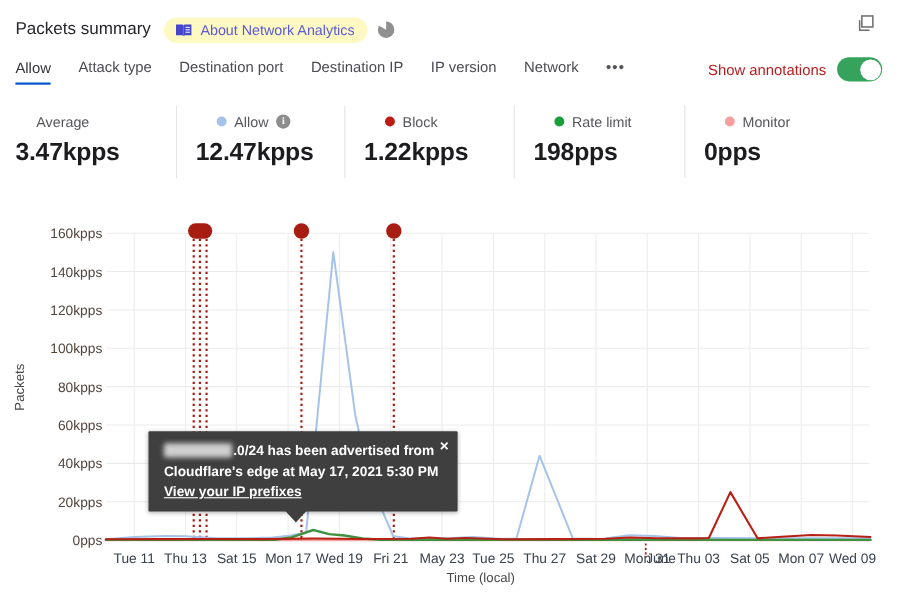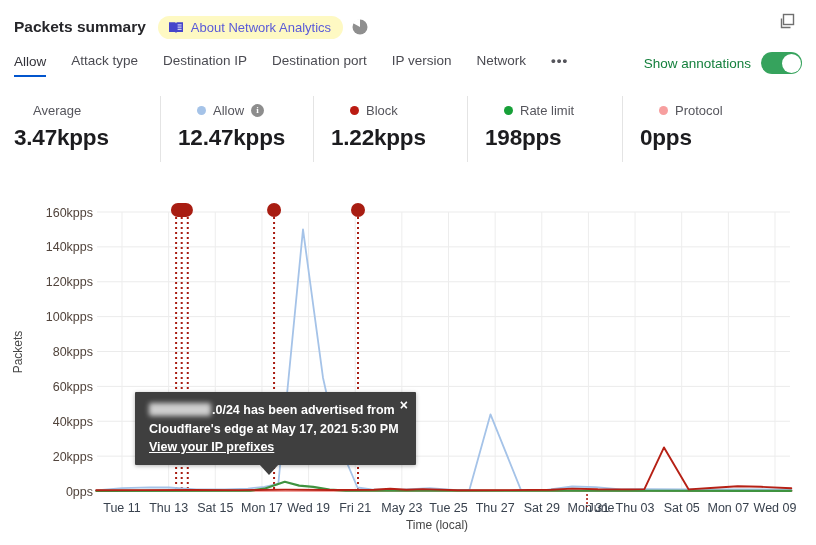--- a/index.html
+++ b/index.html
@@ -1,31 +1,31 @@
 <!DOCTYPE html>
 <html><head>
 <meta charset="utf-8">
 <style>
   * { margin:0; padding:0; box-sizing:border-box; }
   html,body { width:816px; height:545px; background:#ffffff; font-family:"Liberation Sans",sans-serif; overflow:hidden; position:relative; }
 
   
   .header { position:absolute; top:12px; left:14px; right:14px; height:30px; display:flex; align-items:center; }
-  .page-title { font-size:15.5px; font-weight:bold; color:#26262a; margin-right:12px; }
+  .page-title { font-size:15.5px; font-weight:normal; color:#26262a; margin-right:12px; }
   .badge { display:inline-flex; align-items:center; gap:7px; background:#fef9c3; color:#5a5ad8; border-radius:13px; padding:4px 12px 4px 10px; font-size:13px; }
   .pie-icon { margin-left:9px; display:inline-flex; }
   .copy-icon { position:absolute; right:6px; top:1px; cursor:pointer; }
 
   
   .tabbar { position:absolute; top:51px; left:14px; right:14px; height:28px; display:flex; align-items:center; gap:25px; }
   .tab { font-size:13.5px; color:#4b4b52; padding-bottom:9px; cursor:pointer; white-space:nowrap; }
   .tab.active { border-bottom:2.5px solid #0155cd; padding-bottom:6.5px; color:#33333a; }
   .tab.more { letter-spacing:1px; font-weight:bold; color:#55555c; }
   .annotations-group { margin-left:auto; display:flex; align-items:center; gap:10px; padding-bottom:4px; }
-  .annotations-label { font-size:13.5px; color:#15803d; }
+  .annotations-label { font-size:13.5px; color:#b91c1c; }
   .toggle { width:41px; height:22px; border-radius:11px; background:#36a35d; position:relative; cursor:pointer; border:none; }
   .toggle .knob { position:absolute; right:1.5px; top:1.5px; width:19px; height:19px; border-radius:50%; background:#fff; }
 
   
   .stats { position:absolute; top:96px; left:14px; right:0; height:66px; display:flex; }
   .stat { padding-top:6px; }
   .stat + .stat { border-left:1px solid #e4e4e4; padding-left:17px; }
   .stat-label-row { display:flex; align-items:center; gap:7px; font-size:13px; color:#55555c; height:16px;margin-left:19px; }
   .dot { width:9px; height:9px; border-radius:50%; display:inline-block; }
   .info-icon { width:13px; height:13px; border-radius:50%; background:#8d8d8d; color:#fff; font-size:9px; font-weight:bold; display:inline-flex; align-items:center; justify-content:center; font-family:"Liberation Serif",serif; cursor:pointer; }
@@ -70,22 +70,22 @@
       <rect x="4.5" y="1.5" width="10" height="10" stroke="#6f6f6f" stroke-width="1.4"></rect>
       <path d="M2.5 5.5 L2.5 14.5 L11.5 14.5" stroke="#6f6f6f" stroke-width="1.4"></path>
     </svg>
   </span>
 </div>
 
 <div class="tabbar">
   <span id="tabs-mount" style="display:flex; gap:25px; align-items:flex-end;">
       <span class="tab active">Allow</span>
       <span class="tab">Attack type</span>
+      <span class="tab">Destination port</span>
       <span class="tab">Destination IP</span>
-      <span class="tab">Destination port</span>
       <span class="tab">IP version</span>
       <span class="tab">Network</span>
       <span class="tab more">•••</span>
     </span>
   <span class="annotations-group">
     <span class="annotations-label">Show annotations</span>
     <button class="toggle">
         <span class="knob"></span>
       </button>
   </span>
@@ -116,21 +116,21 @@
     <div class="stat" style="width: 155px;">
       <div class="stat-label-row">
         <span class="dot" style="background: rgb(23, 160, 56);"></span>
         <span>Rate limit</span>
       </div>
       <div class="stat-value">198pps</div>
     </div>
     <div class="stat" style="width: 160px;">
       <div class="stat-label-row">
         <span class="dot" style="background: rgb(247, 159, 159);"></span>
-        <span>Protocol</span>
+        <span>Monitor</span>
       </div>
       <div class="stat-value">0pps</div>
     </div>
   </div>
 
 <div class="chart-wrap">
   <svg id="chart-svg" width="816" height="350" viewBox="0 195 816 350">
       <line x1="97" x2="790" y1="491" y2="491" stroke="#ebebeb" stroke-width="1"></line>
       <text x="93" y="495.5" text-anchor="end" font-size="12.5" fill="#51443c">0pps</text>
       <line x1="97" x2="790" y1="456.125" y2="456.125" stroke="#ebebeb" stroke-width="1"></line>

